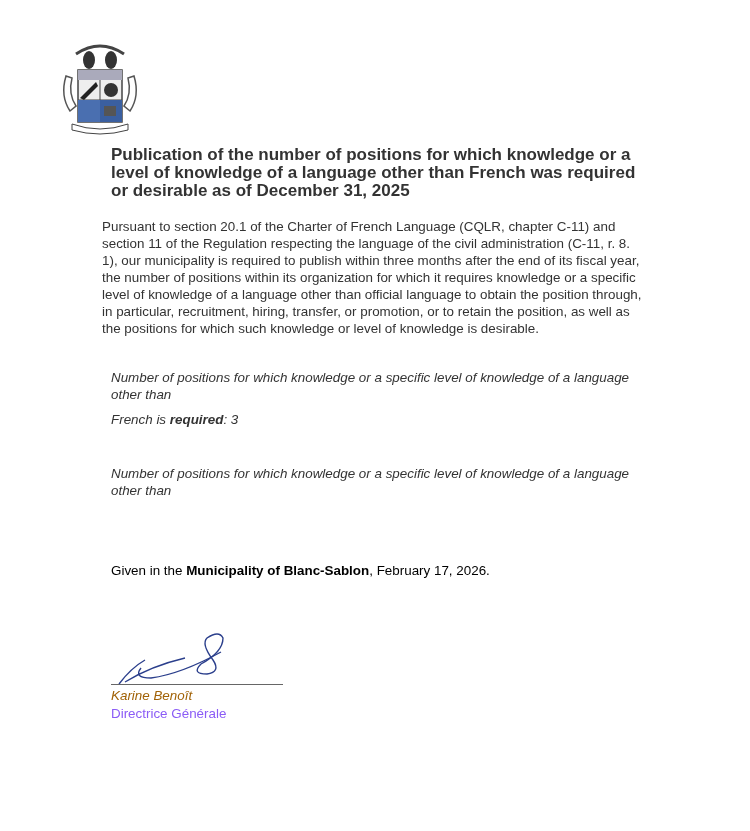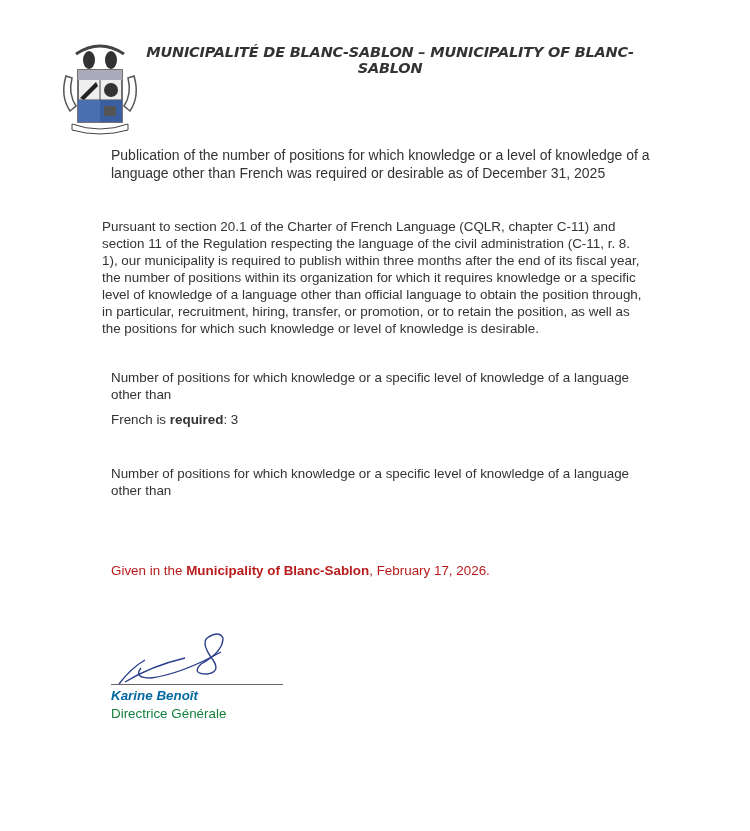--- a/index.html
+++ b/index.html
@@ -1,29 +1,29 @@
 <!DOCTYPE html>
 <html><head>
   <meta charset="utf-8">
   <style>
     html, body { margin: 0; padding: 0; background: #ffffff; }
     body { width: 750px; height: 831px; position: relative; overflow: hidden; color: #222; font-family: "Liberation Sans", sans-serif; }
     .logo { position: absolute; left: 56px; top: 36px; width: 88px; height: 100px; }
     .header { position: absolute; left: 140px; top: 44px; width: 500px; text-align: center; font-family: "DejaVu Sans", sans-serif; font-style: italic; color: #333; }
     .header .title { font-weight: bold; font-size: 14.5px; letter-spacing: -0.2px; margin-bottom: 4px; }
     .header .line { font-size: 11px; line-height: 16px; }
-    .pubtitle { position: absolute; left: 111px; top: 146px; width: 540px; font-weight: normal; font-size: 14px; line-height: 18px; color: #333; }
+    .pubtitle { position: absolute; left: 111px; top: 146px; width: 540px; font-weight: bold; font-size: 17px; line-height: 18px; color: #333; }
     .para { position: absolute; left: 102px; top: 218px; width: 540px; font-size: 13.4px; line-height: 17px; color: #333; }
-    .block { position: absolute; left: 111px; width: 540px; font-size: 13.4px; line-height: 17px; color: #333; }
+    .block { position: absolute; left: 111px; width: 540px; font-size: 13.4px; line-height: 17px; color: #333; font-style: italic; }
     .block .second { margin-top: 8px; }
-    .given { position: absolute; left: 111px; top: 563px; font-size: 13.4px; color: #b91c1c; }
+    .given { position: absolute; left: 111px; top: 563px; font-size: 13.4px; color: #000000; }
     .sig { position: absolute; left: 111px; top: 630px; width: 180px; height: 55px; }
     .sigline { position: absolute; left: 111px; top: 684px; width: 172px; height: 1px; background: #666; }
-    .signame { position: absolute; left: 111px; top: 688px; font-weight: bold; font-style: italic; font-size: 13.4px; color: #0369a1; }
-    .sigtitle { position: absolute; left: 111px; top: 706px; font-size: 13.4px; color: #15803d; }
+    .signame { position: absolute; left: 111px; top: 688px; font-weight: normal; font-style: italic; font-size: 13.4px; color: #a16207; }
+    .sigtitle { position: absolute; left: 111px; top: 706px; font-size: 13.4px; color: #8b5cf6; }
     b { font-weight: bold; }
   </style>
 </head>
 <body>
 
 <div class="logo">
   <svg width="88" height="100" viewBox="0 0 88 100">
     <path d="M10 40 Q4 60 14 75 L20 70 Q12 58 16 42 Z" fill="none" stroke="#555" stroke-width="1.5"></path>
     <path d="M78 40 Q84 60 74 75 L68 70 Q76 58 72 42 Z" fill="none" stroke="#555" stroke-width="1.5"></path>
     <path d="M20 18 Q44 2 68 18" fill="none" stroke="#444" stroke-width="3"></path>
@@ -36,21 +36,20 @@
     <polygon points="24,62 40,46 42,50 28,64" fill="#222"></polygon>
     <circle cx="55" cy="54" r="7" fill="#333"></circle>
     <rect x="22" y="64" width="22" height="22" fill="#4a6fb0"></rect>
     <rect x="44" y="64" width="22" height="22" fill="#3a5fa0"></rect>
     <rect x="48" y="70" width="12" height="10" fill="#555"></rect>
     <path d="M16 88 Q44 98 72 88 L72 94 Q44 102 16 94 Z" fill="#fff" stroke="#444"></path>
   </svg>
 </div>
 
 <div class="header">
-  <div class="title">MUNICIPALITÉ DE BLANC-SABLON – MUNICIPALITY OF BLANC-SABLON</div>
 </div>
 
 <div class="pubtitle">Publication of the number of positions for which knowledge or a level of knowledge of a language other than French was required or desirable as of December 31, 2025</div>
 
 <div class="para">Pursuant to section 20.1 of the Charter of French Language (CQLR, chapter C-11) and section 11 of the Regulation respecting the language of the civil administration (C-11, r. 8. 1), our municipality is required to publish within three months after the end of its fiscal year, the number of positions within its organization for which it requires knowledge or a specific level of knowledge of a language other than official language to obtain the position through, in particular, recruitment, hiring, transfer, or promotion, or to retain the position, as well as the positions for which such knowledge or level of knowledge is desirable.</div>
 
 <div class="block" style="top:369px;">
   <div>Number of positions for which knowledge or a specific level of knowledge of a language other than</div>
   <div class="second"><span>French is </span><b>required</b><span>: </span><span>3</span></div>
 </div>

